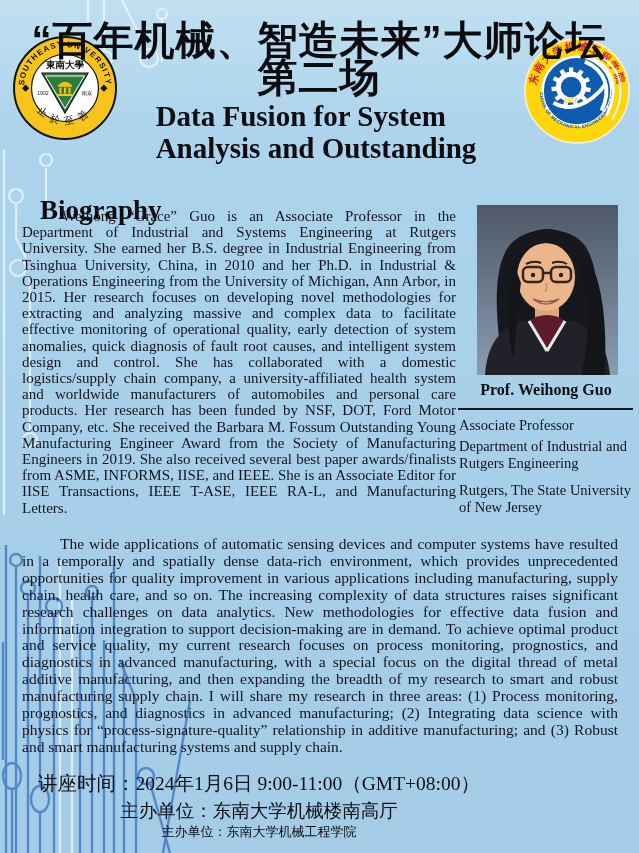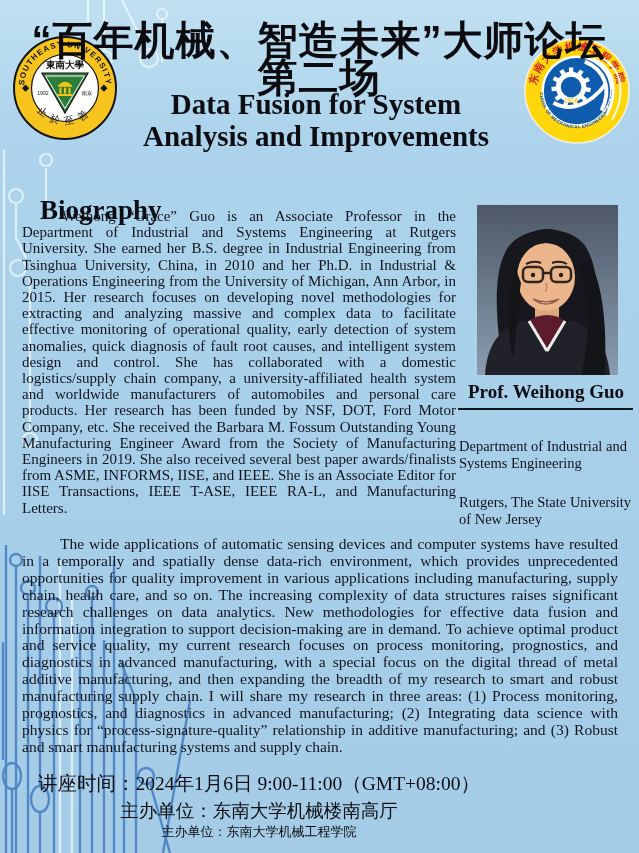--- a/index.html
+++ b/index.html
@@ -11,48 +11,48 @@
   .circuit{position:absolute; left:0; top:0; width:639px; height:853px; z-index:0;}
   .logo{position:absolute; z-index:2;}
   .logo svg{display:block; width:100%; height:100%;}
   .title-zh{
     position:absolute; left:319px; top:22px; transform:translateX(-50%);
     z-index:3; text-align:center; white-space:nowrap;
     font-family:"Liberation Sans", sans-serif; font-weight:700;
     font-size:40px; line-height:37px; color:#0c0c10; letter-spacing:1px;
   }
   .title-en{
-    position:absolute; left:316px; top:88px; transform:translateX(-50%);
-    z-index:3; text-align:center; white-space:nowrap;
+    position:absolute; left:316px; top:100px; transform:translateX(-50%);
+    z-index:3; text-align:left; white-space:nowrap;
     font-family:"Liberation Serif", serif; font-weight:700;
     font-size:29px; line-height:32px; color:#0d0d12;
   }
   .section-h{
     position:absolute; z-index:3; margin:16px;
     font-family:"Liberation Serif", serif; font-weight:700; color:#0d0d14;
   }
   .bio-h{left:24px; top:179px; font-size:27px;}
   .abs-h{left:20px; top:500px; font-size:26px;}
   .body-text{
     position:absolute; z-index:3; margin:0; text-align:justify;
     color:#14141f;
   }
   .bio{left:22px; top:208px; width:434px; font-size:15px; line-height:16.2px; text-indent:40px;}
   .abs{left:22px; top:536px; width:596px; font-size:15.5px; line-height:16.9px; text-indent:38px;}
   .photo{position:absolute; left:477px; top:205px; width:141px; height:170px; z-index:2;}
   .photo svg{display:block; width:100%; height:100%;}
   .caption{
     position:absolute; left:460px; top:381px; width:172px; z-index:3;
-    text-align:center; font-weight:700; font-size:19px; color:#0d0d14;
+    text-align:center; font-weight:700; font-size:16px; color:#0d0d14;
   }
   .divider{position:absolute; left:458px; top:408px; width:175px; border-top:2px solid #14141c; z-index:3;}
   .cred{position:absolute; left:459px; width:173px; z-index:3; font-size:14.5px; line-height:17px; color:#14141f;}
   .role{top:417px;}
   .dept{top:438px;}
-  .univ{top:494px;}
+  .univ{top:482px;}
   .footer-line{
     position:absolute; left:0; width:518px; z-index:3; text-align:center;
     color:#0e0e14; font-family:"Liberation Serif", serif;
   }
   .f1{top:770px; font-size:19.5px;}
   .f2{top:798px; font-size:18.5px;}
   .f3{top:823px; font-size:13px;}
 </style>
 </head>
 <body>
@@ -175,21 +175,21 @@
       <text x="48" y="66" text-anchor="middle" font-size="6.5" font-weight="bold" fill="#f4c430" font-family="Liberation Sans, sans-serif">1916</text>
     </svg>
   </div>
 
   <div class="title-zh">
     <div>“百年机械、智造未来”大师论坛</div>
     <div>第二场</div>
   </div>
   <div class="title-en">
     <div>Data Fusion for System</div>
-    <div>Analysis and Improvements</div>
+    <div>Analysis and Outstanding</div>
   </div>
 
   <h2 class="section-h bio-h">Biography</h2>
   <p class="body-text bio">Weihong “Grace” Guo is an Associate Professor in the Department of Industrial and Systems Engineering at Rutgers University. She earned her B.S. degree in Industrial Engineering from Tsinghua University, China, in 2010 and her Ph.D. in Industrial &amp; Operations Engineering from the University of Michigan, Ann Arbor, in 2015. Her research focuses on developing novel methodologies for extracting and analyzing massive and complex data to facilitate effective monitoring of operational quality, early detection of system anomalies, quick diagnosis of fault root causes, and intelligent system design and control. She has collaborated with a domestic logistics/supply chain company, a university-affiliated health system and worldwide manufacturers of automobiles and personal care products. Her research has been funded by NSF, DOT, Ford Motor Company, etc. She received the Barbara M. Fossum Outstanding Young Manufacturing Engineer Award from the Society of Manufacturing Engineers in 2019. She also received several best paper awards/finalists from ASME, INFORMS, IISE, and IEEE. She is an Associate Editor for IISE Transactions, IEEE T-ASE, IEEE RA-L, and Manufacturing Letters.</p>
 
   <div class="photo">
     <svg viewBox="0 0 141 170">
       <defs>
         <linearGradient id="pbg" x1="0" y1="0" x2="0" y2="1">
           <stop offset="0" stop-color="#4e5868"></stop>
@@ -215,21 +215,22 @@
       <path d="M8 170 C10 140 22 124 44 116 L96 116 C118 124 130 140 133 170 Z" fill="#212229"></path>
       <path d="M52 116 L70 146 L88 116 C78 108 62 108 52 116 Z" fill="#5c1c2e"></path>
       <path d="M52 116 L70 146 M88 116 L70 146" stroke="#ececec" stroke-width="3" fill="none"></path>
       <path d="M100 58 C116 90 112 140 104 170 L128 170 C130 120 126 80 112 54 Z" fill="#141519"></path>
       <path d="M38 62 C30 92 30 130 36 152 C40 132 40 100 44 78 Z" fill="#141519"></path>
     </svg>
   </div>
 
   <div class="caption">Prof. Weihong Guo</div>
   <div class="divider"></div>
-  <div class="cred dept">Department of Industrial and Systems Engineering</div>
+  <div class="cred role">Associate Professor</div>
+  <div class="cred dept">Department of Industrial and Rutgers Engineering</div>
   <div class="cred univ">Rutgers, The State University of New Jersey</div>
 
   <p class="body-text abs">The wide applications of automatic sensing devices and computer systems have resulted in a temporally and spatially dense data-rich environment, which provides unprecedented opportunities for quality improvement in various applications including manufacturing, supply chain, health care, and so on. The increasing complexity of data structures raises significant research challenges on data analytics. New methodologies for effective data fusion and information integration to support decision-making are in demand. To achieve optimal product and service quality, my current research focuses on process monitoring, prognostics, and diagnostics in advanced manufacturing, with a special focus on the digital thread of metal additive manufacturing, and then expanding the breadth of my research to smart and robust manufacturing supply chain. I will share my research in three areas: (1) Process monitoring, prognostics, and diagnostics in advanced manufacturing; (2) Integrating data science with physics for “process-signature-quality” relationship in additive manufacturing; and (3) Robust and smart manufacturing systems and supply chain.</p>
 
   <div class="footer-line f1">讲座时间：2024年1月6日 9:00-11:00（GMT+08:00）</div>
   <div class="footer-line f2">主办单位：东南大学机械楼南高厅</div>
   <div class="footer-line f3">主办单位：东南大学机械工程学院</div>
 
 </div>
 

